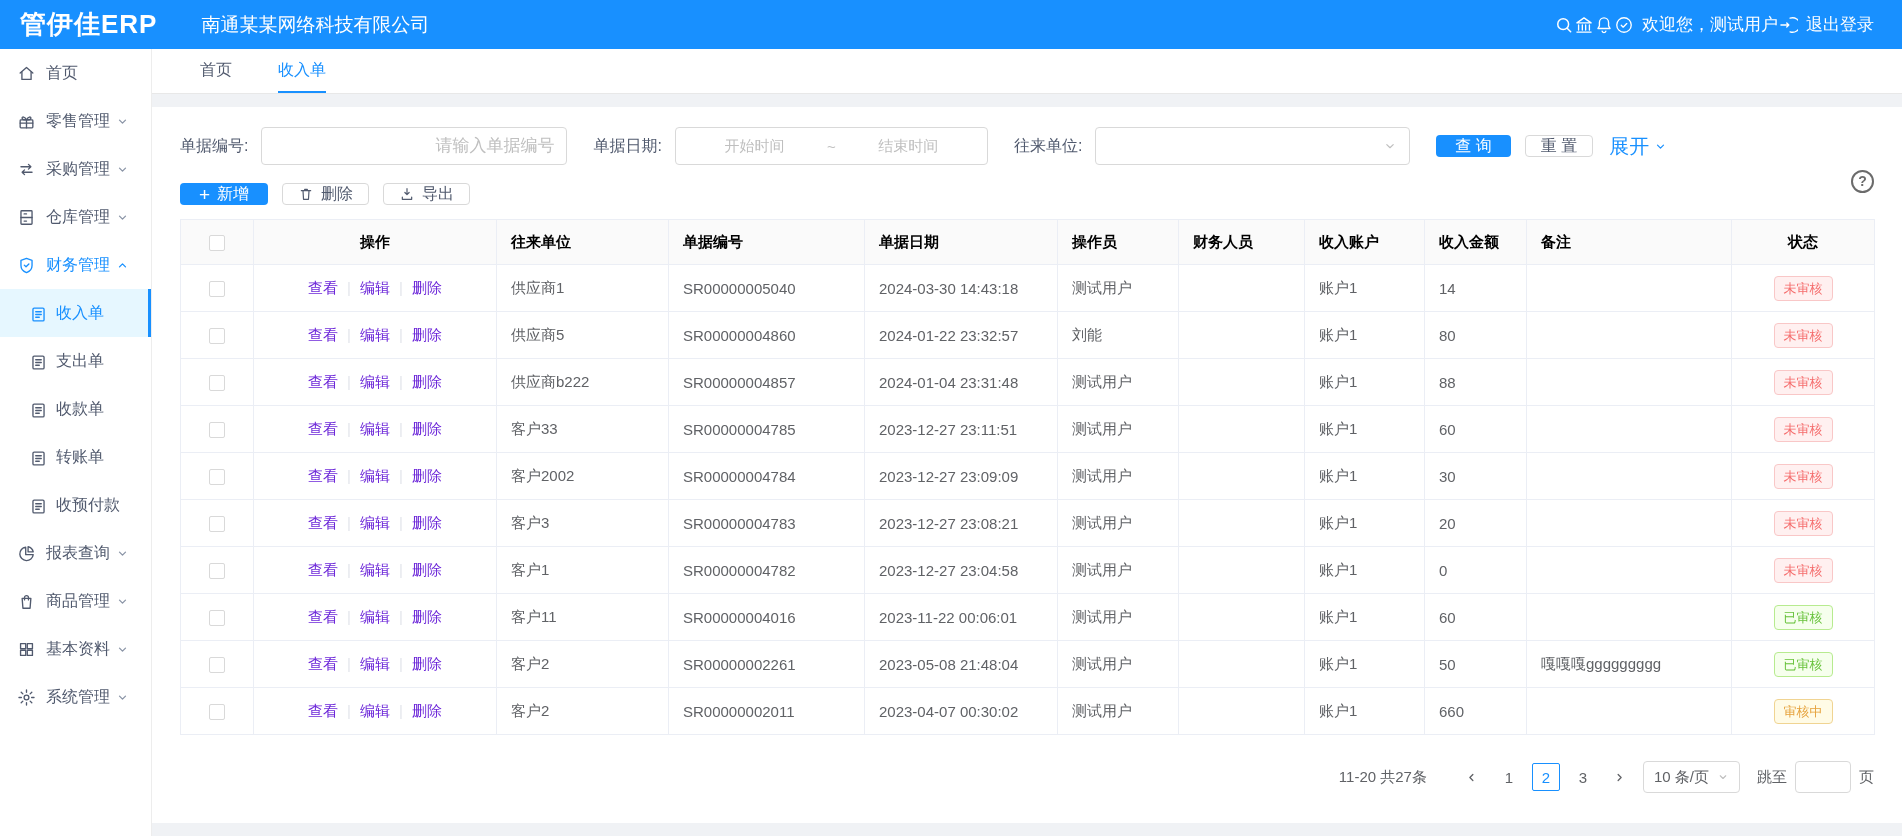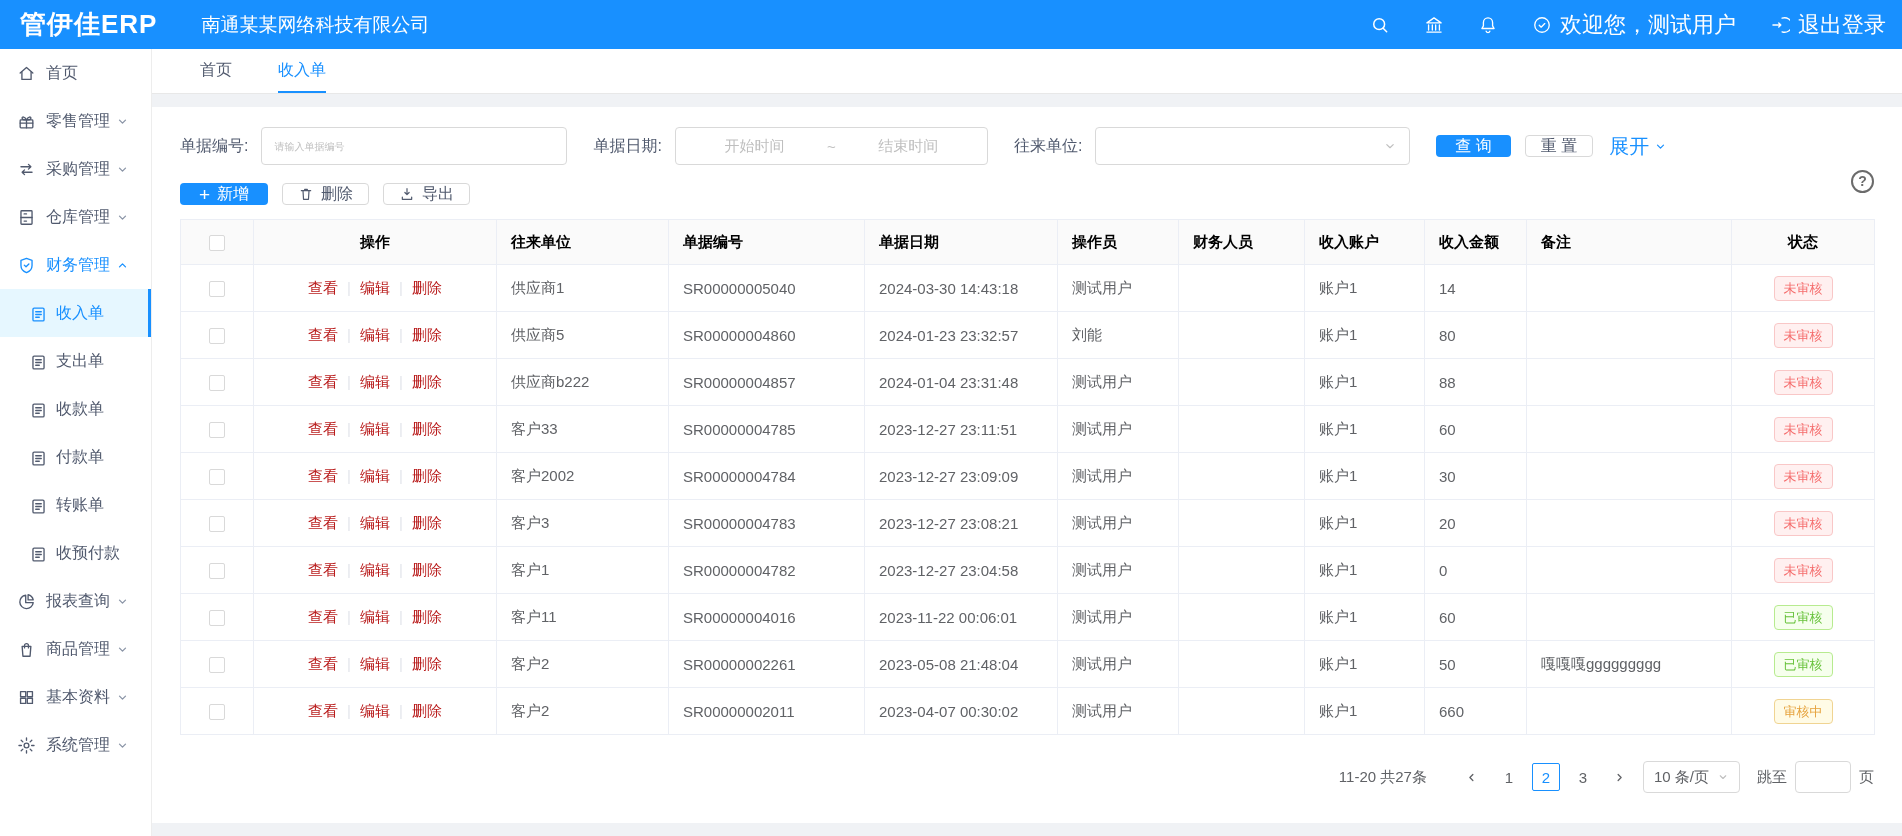--- a/index.html
+++ b/index.html
@@ -4,21 +4,21 @@
 <style>
   * { box-sizing: border-box; margin: 0; padding: 0; }
   html,body { width:1902px; height:836px; overflow:hidden; }
   body { font-family:"Liberation Sans","DejaVu Sans",sans-serif; background:#f0f2f5; color:#515a6e; position:relative; }
   svg { display:block; }
 
   
   .topbar { position:absolute; top:0; left:0; width:100%; height:49px; background:#1890ff; display:flex; align-items:center; color:#fff; z-index:10; }
   .logo { font-size:26px; font-weight:bold; padding-left:20px; letter-spacing:1px; white-space:nowrap; }
   .company { font-size:19px; margin-left:44px; white-space:nowrap; }
-  .top-right { margin-left:auto; display:flex; align-items:center; gap:34px; padding-right:16px; font-size:22px; }
+  .top-right { margin-left:auto; display:flex; align-items:center; padding-right:28px; font-size:17px; }
   .top-ic { width:20px; height:20px; cursor:pointer; }
   .top-ic svg { width:20px; height:20px; }
   .top-link { display:flex; align-items:center; gap:8px; cursor:pointer; white-space:nowrap; }
 
   
   .sidebar { position:absolute; top:49px; left:0; bottom:0; width:152px; background:#fff; border-right:1px solid #ededed; overflow:hidden; }
   .side-item, .side-sub { height:48px; display:flex; align-items:center; cursor:pointer; font-size:16px; color:#515a6e; padding-left:17px; padding-right:22px; }
   .side-item .s-icon { width:19px; height:19px; margin-right:10px; flex:none; }
   .side-item .s-icon svg, .side-sub .s-icon svg { width:19px; height:19px; }
   .side-caret { margin-left:auto; width:13px; height:13px; color:#8a94a6; }
@@ -36,21 +36,21 @@
   .tab.active { color:#1890ff; border-bottom-color:#1890ff; }
 
   .content { height:calc(100% - 46px); padding-top:13px; }
   .panel { background:#fff; padding:20px 28px 30px 28px; min-height:690px; }
 
   
   .filter-row { display:flex; align-items:center; margin-bottom:18px; }
   .f-label { font-size:16px; color:#515a6e; margin-right:13px; white-space:nowrap; }
   .f-input, .f-range, .f-select { height:38px; border:1px solid #d9d9d9; border-radius:4px; background:#fff; display:flex; align-items:center; font-size:15px; }
   .f-input { width:306px; padding:0 12px; }
-  .f-input input { border:none; outline:none; width:100%; font-size:10px; font-family:inherit; color:#000000; }
+  .f-input input { border:none; outline:none; width:100%; font-size:17px; font-family:inherit; color:#000000;text-align:right; }
   .f-input input::placeholder { color:#bfbfbf; }
   .f-range { width:313px; padding:0 10px; color:#bfbfbf; }
   .f-range .ph { flex:1; text-align:center; }
   .f-range .tilde { color:#bfbfbf; padding:0 4px; }
   .f-select { width:315px; padding:0 12px; justify-content:flex-end; color:#bfbfbf; cursor:pointer; }
   .f-select .sel-caret { width:14px; height:14px; color:#bfbfbf; }
   .f-select .sel-caret svg { width:14px; height:14px; }
   .gap26 { width:26px; flex:none; }
   .gap14 { width:14px; flex:none; }
   .btn { height:22px; border-radius:4px; font-size:16px; display:inline-flex; align-items:center; justify-content:center; cursor:pointer; white-space:nowrap; border:1px solid transparent; font-family:inherit; }
@@ -67,21 +67,21 @@
   .toolbar { display:flex; align-items:center; margin-bottom:14px; position:relative; }
   .help-circle { margin-left:auto; width:23px; height:23px; border:2px solid #6b6b6b; border-radius:50%; color:#6b6b6b; font-size:14px; font-weight:bold; display:flex; align-items:center; justify-content:center; cursor:pointer; margin-top:-26px; }
 
   
   table { border-collapse:collapse; width:100%; table-layout:fixed; }
   th, td { border:1px solid #ebeef5; font-size:15px; overflow:hidden; white-space:nowrap; text-overflow:ellipsis; }
   th { background:#fafafa; color:#000000; font-weight:bold; height:45px; padding:0 14px; text-align:left; }
   td { height:47px; padding:0 14px; color:#606266; background:#fff; }
   th.c-center, td.c-center { text-align:center; }
   .chk { width:16px; height:16px; border:1px solid #d9d9d9; border-radius:2px; background:#fff; display:inline-block; vertical-align:middle; cursor:pointer; }
-  a.op-link { color:#b91c1c; text-decoration:none; cursor:pointer; }
+  a.op-link { color:#6d28d9; text-decoration:none; cursor:pointer; }
   .op-sep { color:#e3e6ec; margin:0 9px; }
   .badge { display:inline-block; font-size:13px; line-height:1; padding:5px 9px; border-radius:4px; border:1px solid transparent; }
   .badge-danger { color:#f56c6c; background:#fff0f0; border-color:#f9c7c7; }
   .badge-success { color:#67c23a; background:#f6ffed; border-color:#b7eb8f; }
   .badge-warning { color:#e6a23c; background:#fffbe6; border-color:#f0d492; }
 
   
   .pager { display:flex; align-items:center; justify-content:flex-end; gap:9px; margin-top:26px; font-size:15px; color:#606266; }
   .pg-total { margin-right:22px;text-align:center; }
   .pg-arrow { width:28px; height:28px; display:flex; align-items:center; justify-content:center; color:#606266; cursor:pointer; }
@@ -227,29 +227,20 @@
         <span class="side-label">支出单</span>
       </div>
       <div class="side-sub">
         <span class="s-icon">
           <svg viewBox="0 0 24 24" fill="none" stroke="currentColor" stroke-width="1.7" stroke-linecap="round" stroke-linejoin="round">
             <rect x="5" y="4" width="14" height="16" rx="1.5"></rect>
             <path d="M8.5 8.5h7M8.5 12h7M8.5 15.5h4.5"></path>
           </svg>
         </span>
         <span class="side-label">收款单</span>
-      </div>
-      <div class="side-sub">
-        <span class="s-icon">
-          <svg viewBox="0 0 24 24" fill="none" stroke="currentColor" stroke-width="1.7" stroke-linecap="round" stroke-linejoin="round">
-            <rect x="5" y="4" width="14" height="16" rx="1.5"></rect>
-            <path d="M8.5 8.5h7M8.5 12h7M8.5 15.5h4.5"></path>
-          </svg>
-        </span>
-        <span class="side-label">付款单</span>
       </div>
       <div class="side-sub">
         <span class="s-icon">
           <svg viewBox="0 0 24 24" fill="none" stroke="currentColor" stroke-width="1.7" stroke-linecap="round" stroke-linejoin="round">
             <rect x="5" y="4" width="14" height="16" rx="1.5"></rect>
             <path d="M8.5 8.5h7M8.5 12h7M8.5 15.5h4.5"></path>
           </svg>
         </span>
         <span class="side-label">转账单</span>
       </div>
@@ -434,21 +425,21 @@
               <td>账户1</td>
               <td>14</td>
               <td></td>
               <td class="c-center"><span class="badge badge-danger">未审核</span></td>
             </tr>
             <tr>
               <td class="c-center"><span class="chk"></span></td>
               <td class="c-center"><a class="op-link">查看</a><span class="op-sep">|</span><a class="op-link">编辑</a><span class="op-sep">|</span><a class="op-link">删除</a></td>
               <td>供应商5</td>
               <td>SR00000004860</td>
-              <td>2024-01-23 23:32:57</td>
+              <td>2024-01-22 23:32:57</td>
               <td>刘能</td>
               <td></td>
               <td>账户1</td>
               <td>80</td>
               <td></td>
               <td class="c-center"><span class="badge badge-danger">未审核</span></td>
             </tr>
             <tr>
               <td class="c-center"><span class="chk"></span></td>
               <td class="c-center"><a class="op-link">查看</a><span class="op-sep">|</span><a class="op-link">编辑</a><span class="op-sep">|</span><a class="op-link">删除</a></td>

